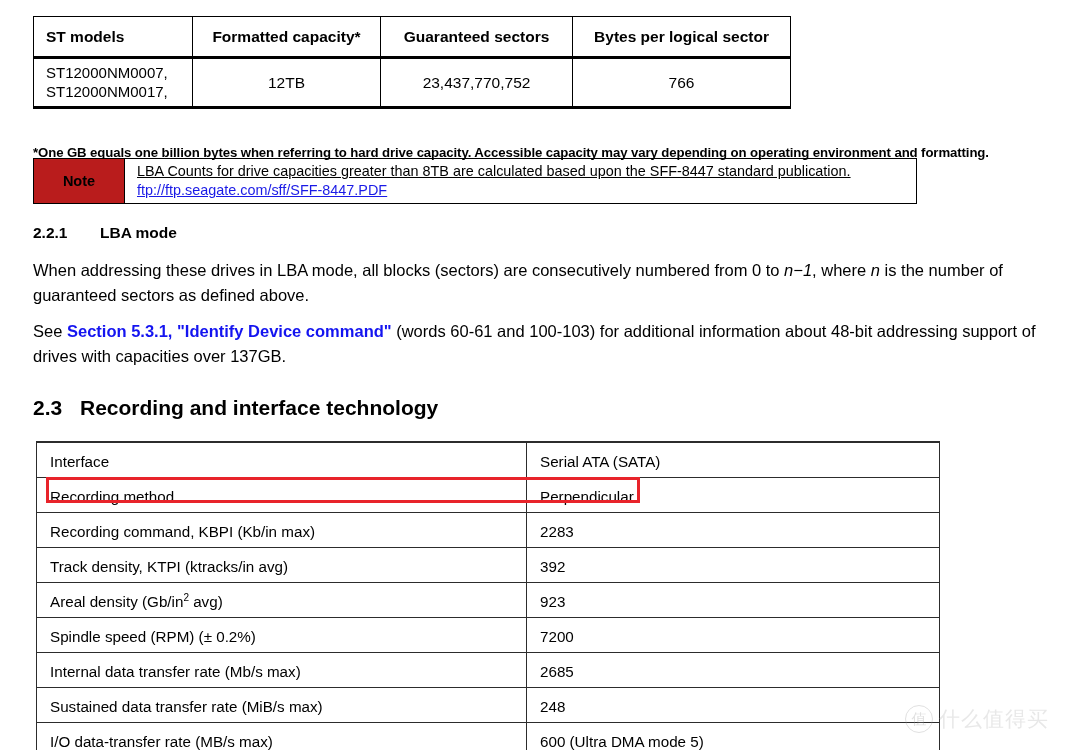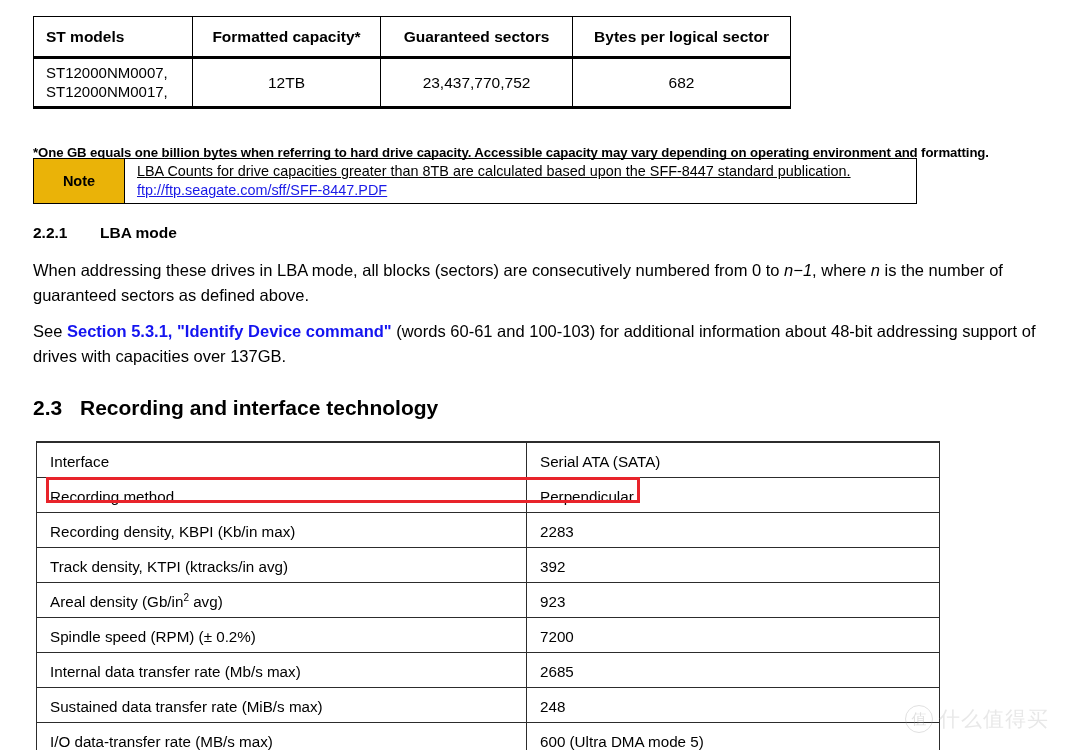--- a/index.html
+++ b/index.html
@@ -233,29 +233,29 @@
       <th>Formatted capacity*</th>
       <th>Guaranteed sectors</th>
       <th>Bytes per logical sector</th>
     </tr>
   </thead>
   <tbody>
     <tr>
       <td>ST12000NM0007,<br>ST12000NM0017,</td>
       <td>12TB</td>
       <td>23,437,770,752</td>
-      <td>682</td>
+      <td>766</td>
     </tr>
   </tbody>
 </table>
 
 <div class="footnote">*One GB equals one billion bytes when referring to hard drive capacity. Accessible capacity may vary depending on operating environment and formatting.</div>
 
 <div class="note-box">
-  <div class="note-label" style="background: #eab308;">Note</div>
+  <div class="note-label" style="background: #b91c1c;">Note</div>
   <div class="note-body">
     <span>LBA Counts for drive capacities greater than 8TB are calculated based upon the SFF-8447 standard publication.</span><br>
     <span class="note-link">ftp://ftp.seagate.com/sff/SFF-8447.PDF</span>
   </div>
 </div>
 
 <div class="sub-head">
   <span class="num">2.2.1</span><span>LBA mode</span>
 </div>
 
@@ -279,21 +279,21 @@
   <tbody id="spec-body">
       <tr>
         <td>Interface</td>
         <td>Serial ATA (SATA)</td>
       </tr>
       <tr>
         <td>Recording method</td>
         <td>Perpendicular</td>
       </tr>
       <tr>
-        <td>Recording density, KBPI (Kb/in max)</td>
+        <td>Recording command, KBPI (Kb/in max)</td>
         <td>2283</td>
       </tr>
       <tr>
         <td>Track density, KTPI (ktracks/in avg)</td>
         <td>392</td>
       </tr>
       <tr>
         <td>Areal density (Gb/in<sup>2</sup> avg)</td>
         <td>923</td>
       </tr>

